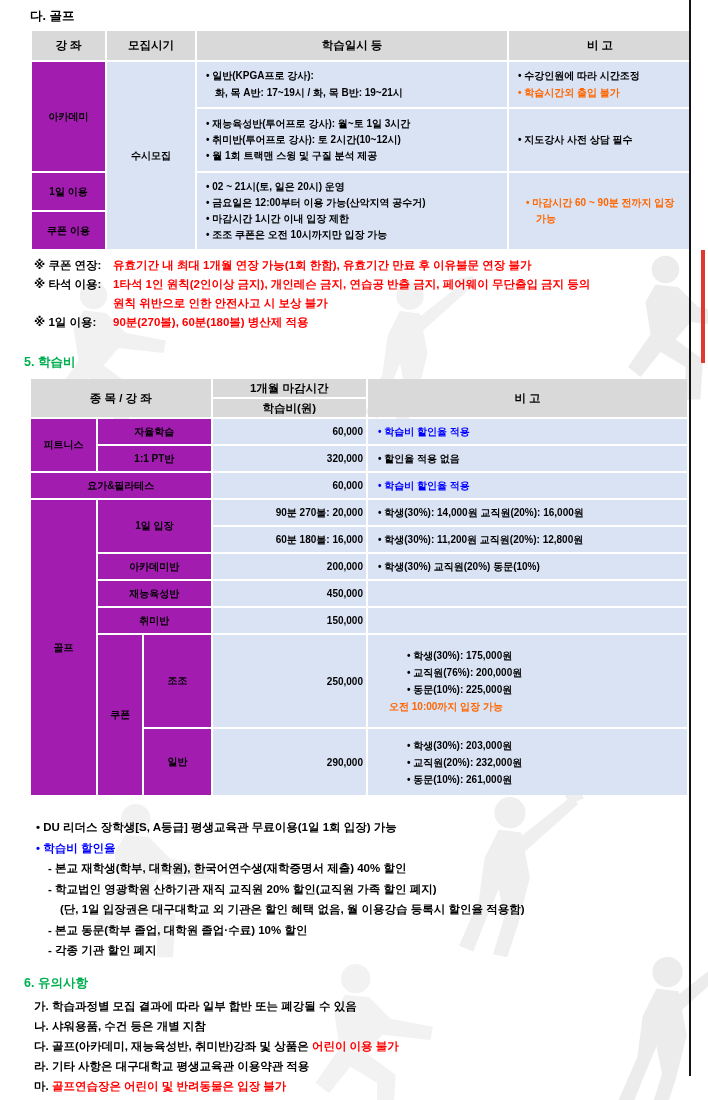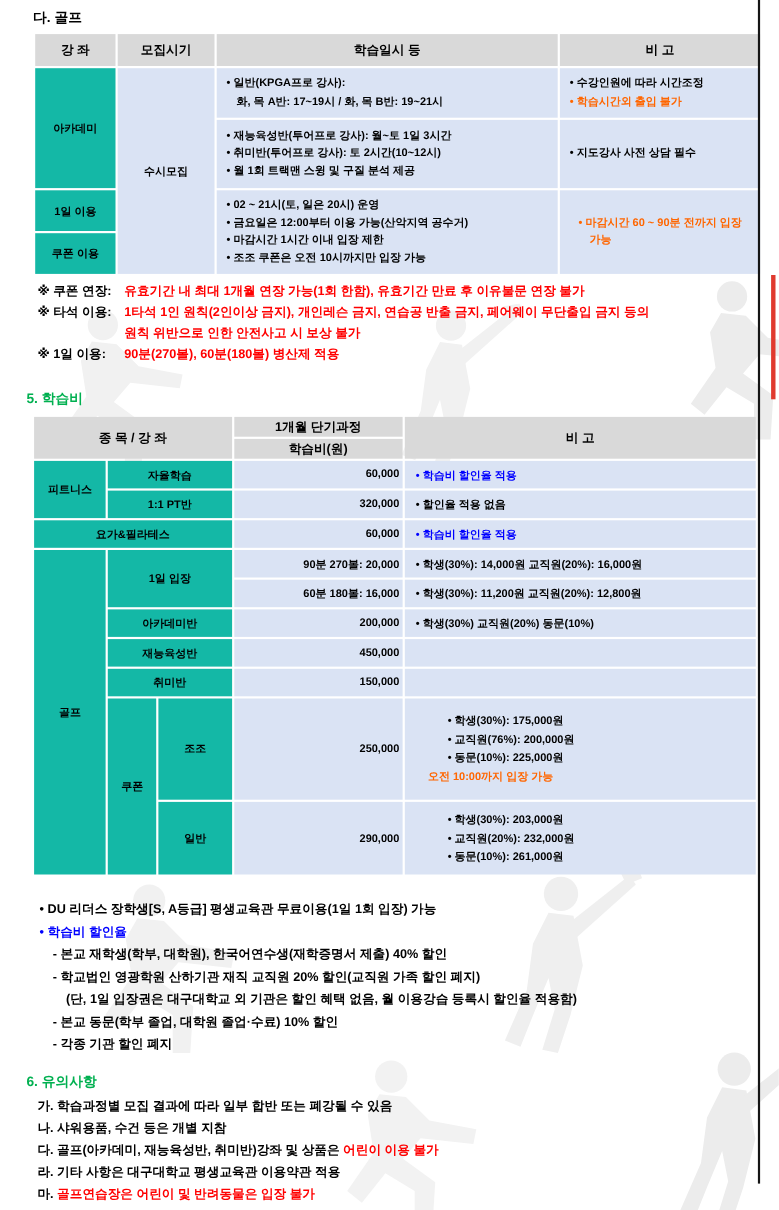--- a/index.html
+++ b/index.html
@@ -15,21 +15,21 @@
   
   .wm { position:absolute; z-index:0; }
   .border-line { position:absolute; left:689px; top:0; width:2px; height:1076px; background:#151515; z-index:3; }
   .red-sliver { position:absolute; left:701px; top:250px; width:4px; height:113px; background:#e03a2f; z-index:3; }
 
   .title { font-size:12.5px; font-weight:bold; padding:8px 0 4px 30px; }
 
   table { border-collapse:separate; border-spacing:2.5px; table-layout:fixed; }
   td { vertical-align:middle; font-weight:bold; font-size:10px; }
   td.hd { background:#d9d9d9; text-align:center; font-size:11.5px; }
-  td.lbl { background:#14b8a6; text-align:center; }
+  td.lbl { background:#a21caf; text-align:center; }
   td.cel { background:#dae3f4; }
   .bullets { padding:3px 4px 3px 9px; line-height:1.62; }
   .bullets div { white-space:pre-wrap; }
   .indent { padding-left:9px; }
   .hang { padding-left:18px; text-indent:-10px; }
   .num { text-align:right; padding-right:3px; }
   .orange { color:#ff6600; }
   .blue { color:#0000ff; }
   .red { color:#ff0000; }
   .green { color:#00b050; }
@@ -187,21 +187,21 @@
       <colgroup>
           <col style="width:65px">
           <col style="width:44px">
           <col style="width:66px">
           <col style="width:153px">
           <col style="width:318px">
         </colgroup>
       <tbody>
           <tr>
         <td class="hd" colspan="3" rowspan="2">종 목 / 강 좌</td>
-        <td class="hd" style="height:18px">1개월 단기과정</td>
+        <td class="hd" style="height:18px">1개월 마감시간</td>
         <td class="hd" rowspan="2">비  고</td>
       </tr>
       <tr>
             <td class="hd" style="height:18px">학습비(원)</td>
           </tr>
 
       <tr>
         <td class="lbl" rowspan="2">피트니스</td>
         <td class="lbl" colspan="2">자율학습</td>
         <td class="cel num">60,000</td>

